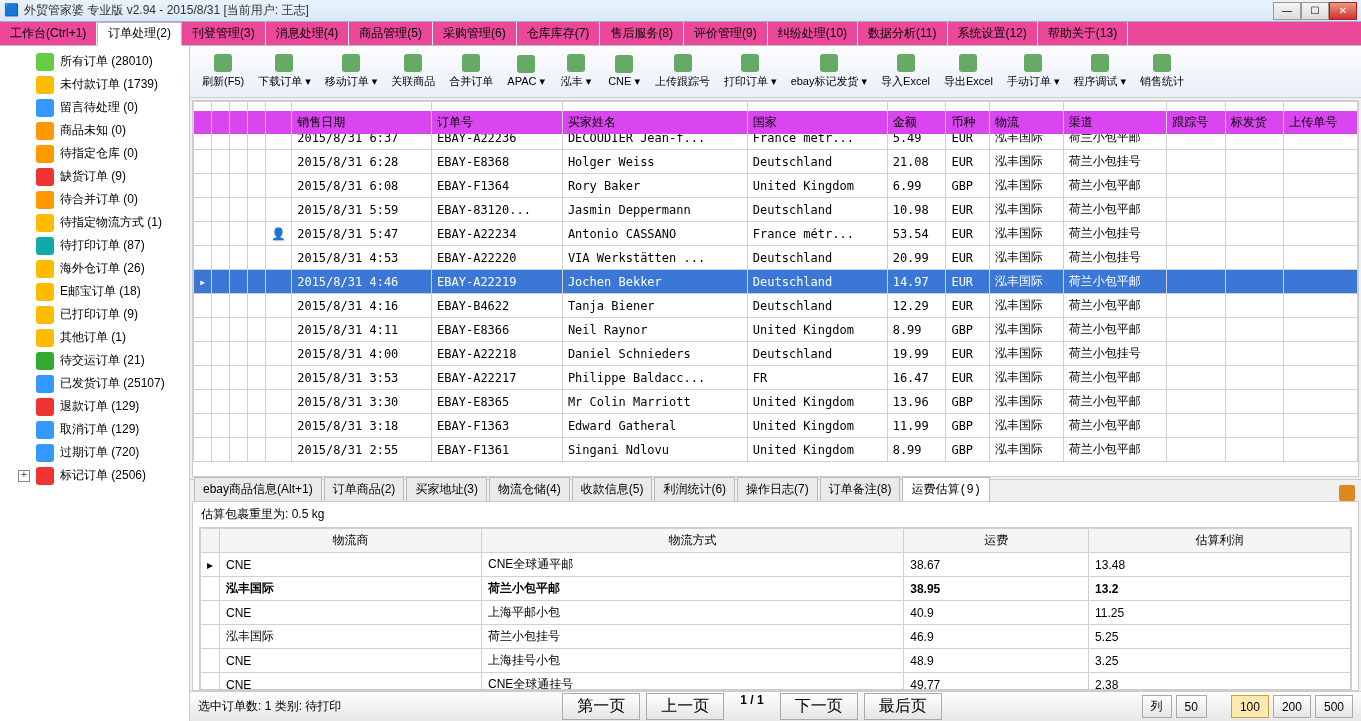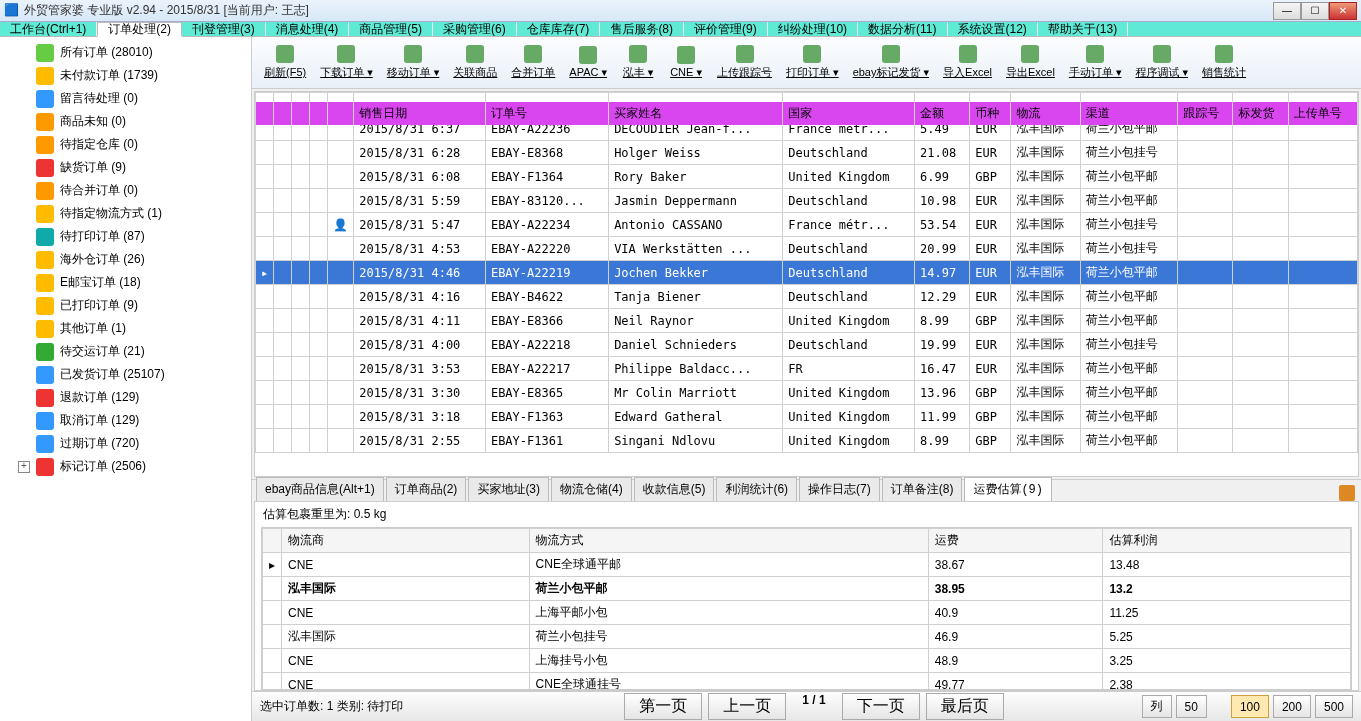--- a/index.html
+++ b/index.html
@@ -7,43 +7,43 @@
 
 
 .titlebar { height: 22px; background: linear-gradient(#eaf3fb,#d7e8f7); display: flex; align-items: center; padding: 0 4px; border-bottom: 1px solid #aac; }
 .titlebar .icon { width: 16px; height: 16px; margin-right: 4px; }
 .titlebar .title { flex: 1; color: #333; }
 .winbtns { display: flex; gap: 0; }
 .winbtn { width: 28px; height: 18px; background: linear-gradient(#f5f5f5,#ddd); border: 1px solid #999; display:flex;align-items:center;justify-content:center; font-size:10px;}
 .winbtn.close { background: linear-gradient(#e97,#c33); color:#fff; border-color:#a22;}
 
 
-.menutabs { height: 15px; background: #5eead4; display: flex; align-items: stretch; border-bottom: 1px solid #bbb; }
+.menutabs { height: 24px; background: #ec4899; display: flex; align-items: stretch; border-bottom: 1px solid #bbb; }
 .menutab { padding: 4px 10px; border-right: 1px solid #eee; display:flex; align-items:center; }
 .menutab.active { background: #fff; border-bottom: 2px solid #fff; margin-bottom:-1px; border-top:1px solid #bbb; border-left:1px solid #bbb; border-right:1px solid #bbb;}
 
 
 .mainarea { flex:1; display:flex; min-height:0; }
 
 
-.sidebar { width: 252px; background:#fff; border-right:1px solid #ccc; overflow:auto; padding:4px 0;}
+.sidebar { width: 190px; background:#fff; border-right:1px solid #ccc; overflow:auto; padding:4px 0;}
 .sideitem { display:flex; align-items:center; padding:3px 8px 3px 30px; position:relative; cursor:default;}
 .sideitem { padding-left: 60px;}
 .sideicon { position:absolute; left:36px; width:18px; height:18px; border-radius:3px; display:flex;align-items:center;justify-content:center; font-size:11px; color:#fff;}
 .sideplus { position:absolute; left:18px; width:12px; height:12px; border:1px solid #888; text-align:center; line-height:8px; font-size:10px; color:#555;}
 .ic-green{background:#6c4;} .ic-blue{background:#39f;} .ic-orange{background:#f90;} .ic-red{background:#e33;} .ic-folder{background:#f90;} .ic-star{background:#fb0;} .ic-teal{background:#1aa;} .ic-person{background:#3a3;} .ic-truck{background:#39f;} .ic-redflag{background:#e33;}
 
 
 .rightpane { flex:1; display:flex; flex-direction:column; min-width:0; }
 
 
 .toolbar { height: 52px; background: linear-gradient(#fcfdff,#e9f0f8); border-bottom:1px solid #ccc; display:flex; align-items:center; padding:0 6px; gap:2px; overflow:hidden;}
 .tbtn { display:flex; flex-direction:column; align-items:center; padding: 2px 6px; min-width: 46px; cursor:default;}
 .tbtn .ticon { width:18px; height:18px; background:#6a6; border-radius:3px; margin-bottom:2px;}
-.tbtn .tlabel { font-size:11px; white-space:nowrap;text-decoration:underline;}
+.tbtn .tlabel { font-size:11px; white-space:nowrap;}
 
 
 .gridwrap { flex:1; overflow:auto; background:#fff; border:1px solid #ccc; margin:2px; position:relative;}
 table.grid { border-collapse: collapse; width: 100%; }
 table.grid th, table.grid td { border:1px solid #d0d0d0; padding:3px 5px; text-align:left; font-family: "SimSun", monospace; font-size:12px; white-space:nowrap; overflow:hidden;}
 table.grid th { background:#d946ef; font-weight:normal; position:sticky; top:9px;}
 tr.selected td { background:#3a77d6; color:#fff; }
 .rowptr { width:16px; text-align:center;}
 .colnarrow{width:18px;}
 
@@ -52,21 +52,21 @@
 .dtab { padding:3px 8px; border:1px solid #bbb; border-bottom:none; background:#eaeaea; margin-right:2px; font-size:12px;}
 .dtab.active { background:#fff;font-family:Liberation Mono, monospace;}
 .bookicon{ margin-left:auto; margin-right:6px; width:16px;height:16px; background:#d82; border-radius:2px;}
 
 
 .detailpanel { height:190px; background:#fff; border:1px solid #ccc; margin:0 2px; display:flex; flex-direction:column;}
 .weightrow { padding:4px 8px;}
 .shipgridwrap{ flex:1; overflow:auto; border:1px solid #ccc; margin:0 6px;}
 table.shipgrid { border-collapse:collapse; width:100%;}
 table.shipgrid th, table.shipgrid td { border:1px solid #d0d0d0; padding:3px 6px; text-align:left;}
-table.shipgrid th { background:#f5f5f5; font-weight:normal;}
+table.shipgrid th { background:#f5f5f5; font-weight:normal;text-align:center;}
 tr.bold td { font-weight:bold;}
 
 
 .footer { height:30px; background:linear-gradient(#fdfdfd,#e7e7e7); border-top:1px solid #ccc; display:flex; align-items:center; padding:0 8px; gap:1px;}
 .footer .summary{ }
 .footer .pager { display:flex; gap:6px; margin-left:220px;}
 .footer .pager button{ padding:2px 14px; border:1px solid #aaa; background:linear-gradient(#fff,#e5e5e5); font-size:16px;}
 .footer .pageinfo{ padding:0 10px; font-weight:bold;}
 .footer .right { margin-left:auto; display:flex; gap:4px;}
 .footer .right button{ padding:2px 8px; border:1px solid #aaa; background:linear-gradient(#fff,#e5e5e5); font-size:12px;}

